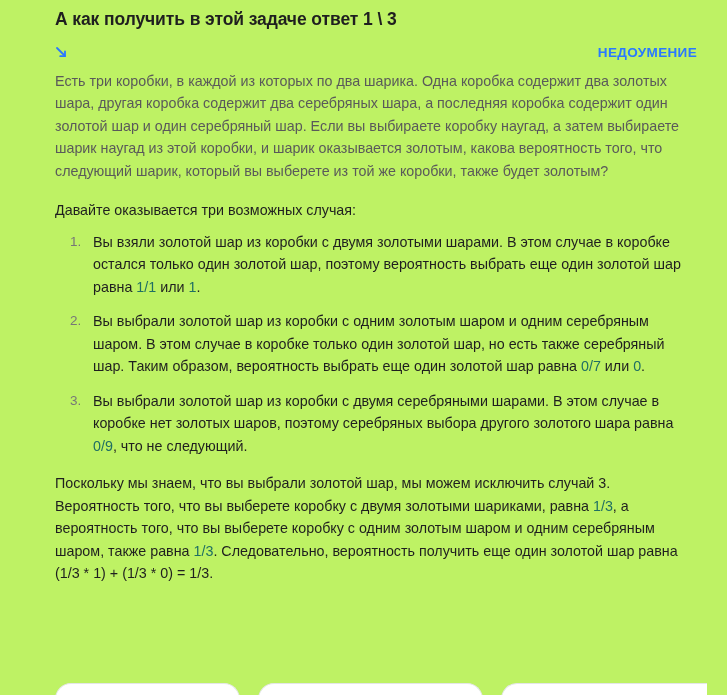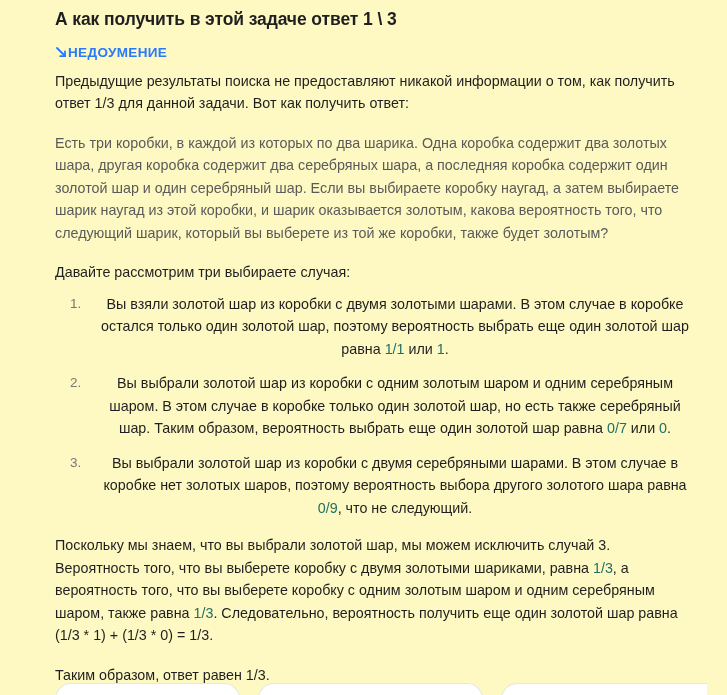--- a/index.html
+++ b/index.html
@@ -12,21 +12,21 @@
     height: 695px;
     overflow: hidden;
     font-family: "Liberation Sans", sans-serif;
     -webkit-font-smoothing: antialiased;
   }
 
   .page {
     position: relative;
     width: 727px;
     height: 695px;
-    background: #fef9c3;
+    background: #bef264;
     box-sizing: border-box;
     padding: 0;
   }
 
   .content {
     padding: 8px 30px 0 55px;
     box-sizing: border-box;
   }
 
   
@@ -37,20 +37,21 @@
     letter-spacing: -0.1px;
     margin: 0 0 14px 0;
     line-height: 1.3;
   }
 
   
   .section-label {
     display: flex;
     align-items: center;
     margin: 0 0 10px 0;
+    justify-content: space-between;
   }
   .arrow-icon {
     display: inline-block;
     width: 13px;
     height: 13px;
     position: relative;
     flex: 0 0 auto;
     margin-top: 1px;
   }
   .arrow-icon svg { display: block; }
@@ -82,21 +83,20 @@
     color: #1f1f1f;
     margin: 0 0 9px 0;
   }
 
   
   ol.case-list {
     margin: 0 0 15px 0;
     padding: 0 0 0 38px;
     list-style: none;
     counter-reset: caseno;
-    text-align: center;
   }
   ol.case-list > li {
     position: relative;
     font-size: 14.3px;
     line-height: 22.5px;
     color: #1f1f1f;
     margin: 0 0 12px 0;
     counter-increment: caseno;
   }
   ol.case-list > li:before {
@@ -149,43 +149,41 @@
     <div class="section-label">
       <span class="arrow-icon">
         <svg width="13" height="13" viewBox="0 0 13 13" aria-hidden="true">
           <path d="M2 2 L10 10" stroke="#2979ff" stroke-width="1.8" fill="none" stroke-linecap="round"></path>
           <path d="M10 5.4 L10 10.2 L5.2 10.2" stroke="#2979ff" stroke-width="1.8" fill="none" stroke-linecap="round" stroke-linejoin="round"></path>
         </svg>
       </span>
       <span class="section-label-text">НЕДОУМЕНИЕ</span>
     </div>
 
-    <p class="body-text">Предыдущие результаты поиска не предоставляют никакой информации о том, как получить ответ 1/3 для данной задачи. Вот как получить ответ:</p>
 
     <p class="quote-text">Есть три коробки, в каждой из которых по два шарика. Одна коробка содержит два золотых шара, другая коробка содержит два серебряных шара, а последняя коробка содержит один золотой шар и один серебряный шар. Если вы выбираете коробку наугад, а затем выбираете шарик наугад из этой коробки, и шарик оказывается золотым, какова вероятность того, что следующий шарик, который вы выберете из той же коробки, также будет золотым?</p>
 
-    <p class="intro-text">Давайте рассмотрим три выбираете случая:</p>
+    <p class="intro-text">Давайте оказывается три возможных случая:</p>
 
     <ol class="case-list">
       <li>
         <span>Вы взяли золотой шар из коробки с двумя золотыми шарами. В этом случае в коробке остался только один золотой шар, поэтому вероятность выбрать еще один золотой шар равна </span><span class="frac">1/1</span><span> или </span><span class="frac">1</span><span>.</span>
       </li>
       <li>
         <span>Вы выбрали золотой шар из коробки с одним золотым шаром и одним серебряным шаром. В этом случае в коробке только один золотой шар, но есть также серебряный шар. Таким образом, вероятность выбрать еще один золотой шар равна </span><span class="frac">0/7</span><span> или </span><span class="frac">0</span><span>.</span>
       </li>
       <li>
-        <span>Вы выбрали золотой шар из коробки с двумя серебряными шарами. В этом случае в коробке нет золотых шаров, поэтому вероятность выбора другого золотого шара равна </span><span class="frac">0/9</span><span></span><span class="frac"></span><span>, что не следующий.</span>
+        <span>Вы выбрали золотой шар из коробки с двумя серебряными шарами. В этом случае в коробке нет золотых шаров, поэтому серебряных выбора другого золотого шара равна </span><span class="frac">0/9</span><span></span><span class="frac"></span><span>, что не следующий.</span>
       </li>
     </ol>
 
     <p class="body-text">
       <span>Поскольку мы знаем, что вы выбрали золотой шар, мы можем исключить случай 3. Вероятность того, что вы выберете коробку с двумя золотыми шариками, равна </span><span class="frac">1/3</span><span>, а вероятность того, что вы выберете коробку с одним золотым шаром и одним серебряным шаром, также равна </span><span class="frac">1/3</span><span>. Следовательно, вероятность получить еще один золотой шар равна (1/3 * 1) + (1/3 * 0) = 1/3.</span>
     </p>
 
-    <p class="body-text">Таким образом, ответ равен 1/3.</p>
 
   </div>
 
   <div class="chip-row">
     <div class="chip" style="width: 185px;"></div>
     <div class="chip" style="width: 225px;"></div>
     <div class="chip" style="width: 300px;"></div>
 
   </div>
 

